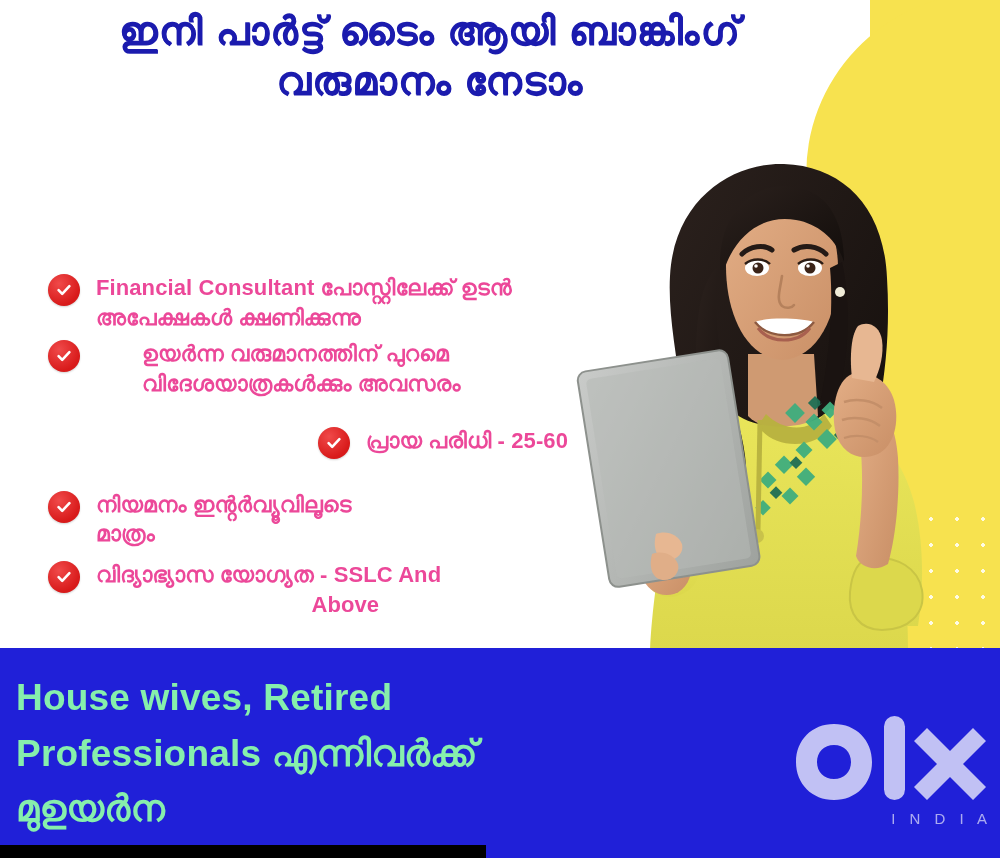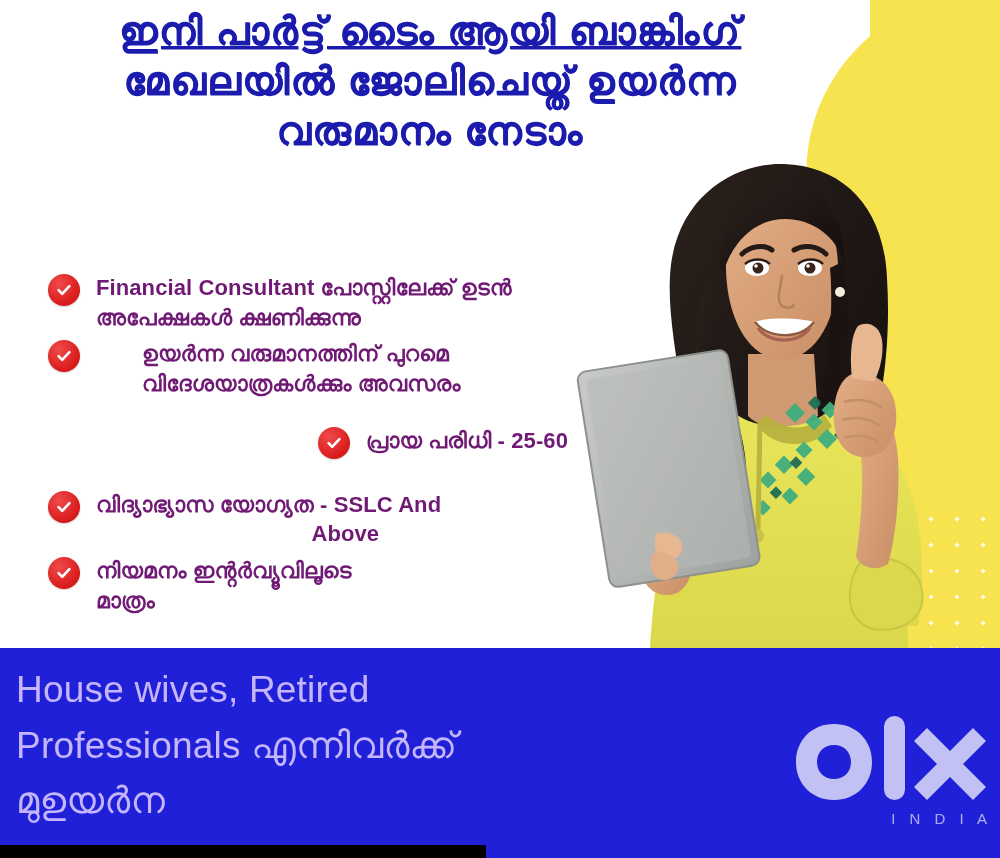--- a/index.html
+++ b/index.html
@@ -61,21 +61,21 @@
     width: 860px;
     text-align: center;
     color: #1B1BAE;
     font-weight: 700;
     font-size: 39px;
     line-height: 1.28;
     letter-spacing: .3px;
     text-shadow: 0.5px 0.5px 0 #1B1BAE;
   }
   .headline .hl-line { display: block; }
-  .headline .hl-line.l1 { letter-spacing: 1.5px; text-decoration: underline; }
+  .headline .hl-line.l1 { letter-spacing: 1.5px; }
   .headline .hl-line.l2 { letter-spacing: 1.5px; }
   .headline .hl-line.l3 { letter-spacing: 1.5px; }
 
   
   .bullets {
     position: absolute;
     left: 48px;
     top: 272px;
     width: 520px;
   }
@@ -101,21 +101,21 @@
     display: flex;
     align-items: center;
     justify-content: center;
     box-shadow: 0 1px 2px rgba(0,0,0,.18);
   }
   .check-icon svg { display: block; }
 
   .bullet-text {
     font-size: 22px;
     line-height: 1.35;
-    color: #701a75;
+    color: #ec4899;
     font-weight: 600;
     letter-spacing: .1px;
     padding-top: 1px;
   }
   .bullet-text .ind {
     display: block;
     text-align: right;
     padding-right: 62px;
   }
   .bullet-text .l2 { display: block; }
@@ -134,25 +134,25 @@
     position: absolute;
     left: 0;
     top: 648px;
     width: 1000px;
     height: 210px;
     background: #2020D8;
   }
   .banner-text {
     position: absolute;
     left: 16px;
-    top: 14px;
+    top: 22px;
     width: 660px;
-    color: #c4b5fd;
+    color: #86efac;
     font-size: 37px;
-    font-weight: 400;
+    font-weight: 700;
     line-height: 1.50;
     letter-spacing: .2px;
   }
   .banner-text span { display: block; }
 
   
   .olx-logo {
     position: absolute;
     right: 14px;
     top: 66px;
@@ -186,21 +186,20 @@
 <body>
 
 <div id="poster">
 
   <div class="yellow-band-2"></div>
   <div class="yellow-band"></div>
   <div class="dot-grid-yellow"></div>
 
   <div class="headline">
     <span class="hl-line l1">ഇനി പാർട്ട് ടൈം ആയി ബാങ്കിംഗ്</span>
-    <span class="hl-line l2">മേഖലയിൽ ജോലിചെയ്ത് ഉയർന്ന</span>
     <span class="hl-line l3">വരുമാനം നേടാം</span>
   </div>
 
   <svg class="photo" viewBox="0 0 450 492">
     <defs>
       <linearGradient id="skin" x1="0" y1="0" x2="1" y2="1">
         <stop offset="0%" stop-color="#e3ae86"></stop>
         <stop offset="100%" stop-color="#c98f66"></stop>
       </linearGradient>
       <linearGradient id="kurta" x1="0" y1="0" x2="0" y2="1">
@@ -339,41 +338,41 @@
       <span class="check-icon">
         <svg width="18" height="18" viewBox="0 0 18 18">
             <path d="M3.6 9.2 L7.2 12.8 L14.4 5.2" stroke="#ffffff" stroke-width="2.6" fill="none" stroke-linecap="round" stroke-linejoin="round"></path>
           </svg>
       </span>
       <span class="bullet-text">
         <span>പ്രായ പരിധി - 25-60</span>
       </span>
     </div>
 
+    <div class="bullet-row b5">
+      <span class="check-icon">
+        <svg width="18" height="18" viewBox="0 0 18 18">
+            <path d="M3.6 9.2 L7.2 12.8 L14.4 5.2" stroke="#ffffff" stroke-width="2.6" fill="none" stroke-linecap="round" stroke-linejoin="round"></path>
+          </svg>
+      </span>
+      <span class="bullet-text">
+        <span>നിയമനം ഇൻ്റർവ്യൂവിലൂടെ</span>
+        <span class="l2">മാത്രം</span>
+      </span>
+    </div>
+
     <div class="bullet-row b4">
       <span class="check-icon">
         <svg width="18" height="18" viewBox="0 0 18 18">
             <path d="M3.6 9.2 L7.2 12.8 L14.4 5.2" stroke="#ffffff" stroke-width="2.6" fill="none" stroke-linecap="round" stroke-linejoin="round"></path>
           </svg>
       </span>
       <span class="bullet-text">
         <span>വിദ്യാഭ്യാസ യോഗ്യത - SSLC And</span>
         <span class="ind">Above</span>
-      </span>
-    </div>
-
-    <div class="bullet-row b5">
-      <span class="check-icon">
-        <svg width="18" height="18" viewBox="0 0 18 18">
-            <path d="M3.6 9.2 L7.2 12.8 L14.4 5.2" stroke="#ffffff" stroke-width="2.6" fill="none" stroke-linecap="round" stroke-linejoin="round"></path>
-          </svg>
-      </span>
-      <span class="bullet-text">
-        <span>നിയമനം ഇൻ്റർവ്യൂവിലൂടെ</span>
-        <span class="l2">മാത്രം</span>
       </span>
     </div>
 
   </div>
 
   <div class="banner">
     <div class="banner-text">
       <span>House wives, Retired</span>
       <span>Professionals എന്നിവർക്ക്</span>
       <span>മുഉയർന</span>

